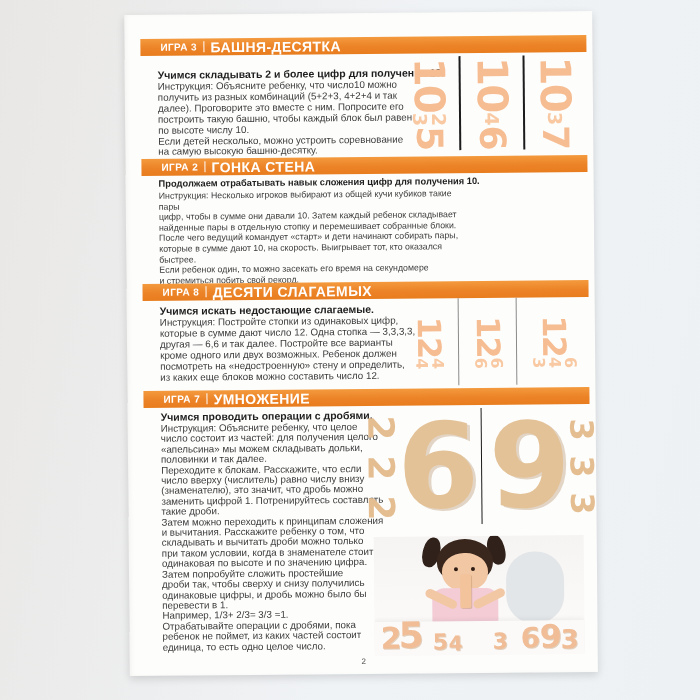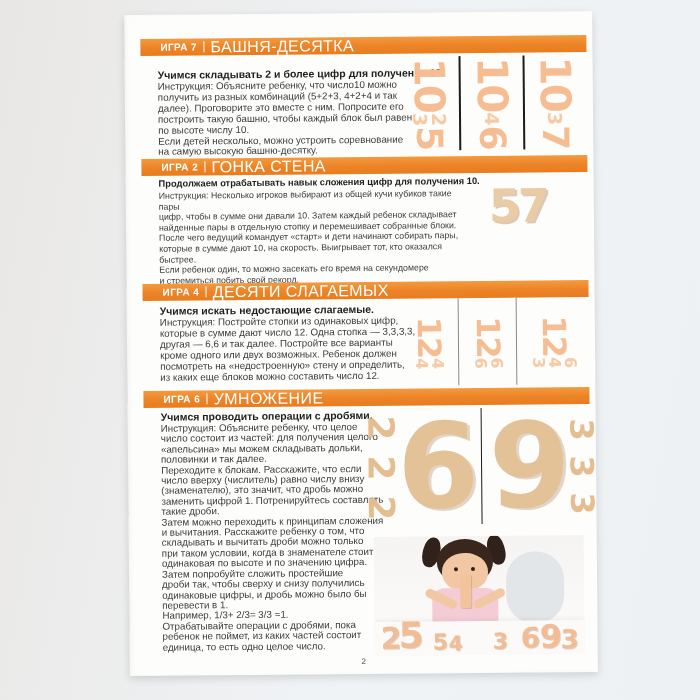--- a/index.html
+++ b/index.html
@@ -15,21 +15,21 @@
     box-shadow:0 3px 8px rgba(0,0,0,0.14), inset 3px 0 6px -3px rgba(0,0,0,0.07);
   }
   
   .bar{
     position:absolute;left:16px;width:446px;height:17px;
     background:linear-gradient(180deg,#f49a3e 0%,#ec8327 55%,#e87d1e 100%);
     display:flex;align-items:center;padding-left:20px;box-sizing:border-box;
   }
   .bar-label{color:#fff;font-size:10px;font-weight:700;letter-spacing:0.4px;white-space:nowrap;}
   .bar-div{width:1.5px;height:11px;background:#fff;margin:0 6px;}
-  .bar-title{color:#fff;font-size:16px;font-weight:400;letter-spacing:0.4px;white-space:nowrap;}
+  .bar-title{color:#fff;font-size:14px;font-weight:700;letter-spacing:0.4px;white-space:nowrap;}
   
   .headline{position:absolute;left:33px;font-weight:700;color:#1e1e1e;white-space:pre-line;}
   .bodytxt{position:absolute;left:33px;color:#3c3c3c;white-space:pre-line;}
   .h-g3{top:54px;font-size:10.5px;}
   .b-g3{top:67px;font-size:9.8px;line-height:10.9px;width:280px;}
   .h-g4{top:164px;font-size:9.3px;}
   .b-g4{top:176px;font-size:8.8px;line-height:10.6px;width:308px;}
   .h-g5{top:290px;font-size:10.5px;}
   .b-g5{top:302px;font-size:9.8px;line-height:11px;width:270px;}
   .h-g6{top:396px;font-size:10.5px;}
@@ -95,21 +95,21 @@
     color:#f0bd97;text-shadow:1px 1px 0 rgba(190,145,100,0.4);line-height:1;}
   
   .pagenum{position:absolute;left:0;right:0;top:644px;text-align:center;font-size:8px;color:#555;}
 </style>
 </head>
 <body>
 
 <div class="sheet">
 
   <div class="bar" style="top:24px;">
-    <span class="bar-label">ИГРА 7</span>
+    <span class="bar-label">ИГРА 3</span>
     <span class="bar-div"></span>
     <span class="bar-title">БАШНЯ-ДЕСЯТКА</span>
   </div>
   <div class="headline h-g3">Учимся складывать 2 и более цифр для получения 10.</div>
   <div class="bodytxt b-g3">Инструкция: Объясните ребенку, что число10 можно
 получить из разных комбинаций (5+2+3, 4+2+4 и так
 далее). Проговорите это вместе с ним. Попросите его
 построить такую башню, чтобы каждый блок был равен
 по высоте числу 10.
 Если детей несколько, можно устроить соревнование
@@ -153,25 +153,24 @@
   <div class="bodytxt b-g4">Инструкция: Несколько игроков выбирают из общей кучи кубиков такие пары
 цифр, чтобы в сумме они давали 10. Затем каждый ребенок складывает
 найденные пары в отдельную стопку и перемешивает собранные блоки.
 После чего ведущий командует «старт» и дети начинают собирать пары,
 которые в сумме дают 10, на скорость. Выигрывает тот, кто оказался
 быстрее.
 Если ребенок один, то можно засекать его время на секундомере
 и стремиться побить свой рекорд.</div>
 
   <div class="fig4">
-    <div class="wrow offset">57</div>
   </div>
 
   <div class="bar" style="top:269px;">
-    <span class="bar-label">ИГРА 4</span>
+    <span class="bar-label">ИГРА 8</span>
     <span class="bar-div"></span>
     <span class="bar-title">ДЕСЯТИ СЛАГАЕМЫХ</span>
   </div>
   <div class="headline h-g5">Учимся искать недостающие слагаемые.</div>
   <div class="bodytxt b-g5">Инструкция: Постройте стопки из одинаковых цифр,
 которые в сумме дают число 12. Одна стопка — 3,3,3,3,
 другая — 6,6 и так далее. Постройте все варианты
 кроме одного или двух возможных. Ребенок должен
 посмотреть на «недостроенную» стену и определить,
 из каких еще блоков можно составить число 12.</div>
@@ -203,21 +202,21 @@
         <span class="dcol">
           <span class="dg dg-sm5">6</span>
           <span class="dg dg-sm5">4</span>
           <span class="dg dg-sm5">3</span>
         </span>
       </div>
     </div>
   </div>
 
   <div class="bar" style="top:376px;">
-    <span class="bar-label">ИГРА 6</span>
+    <span class="bar-label">ИГРА 7</span>
     <span class="bar-div"></span>
     <span class="bar-title">УМНОЖЕНИЕ</span>
   </div>
   <div class="headline h-g6">Учимся проводить операции с дробями.</div>
   <div class="bodytxt b-g6">Инструкция: Объясните ребенку, что целое
 число состоит из частей: для получения целого
 «апельсина» мы можем складывать дольки,
 половинки и так далее.
 Переходите к блокам. Расскажите, что если
 число вверху (числитель) равно числу внизу

